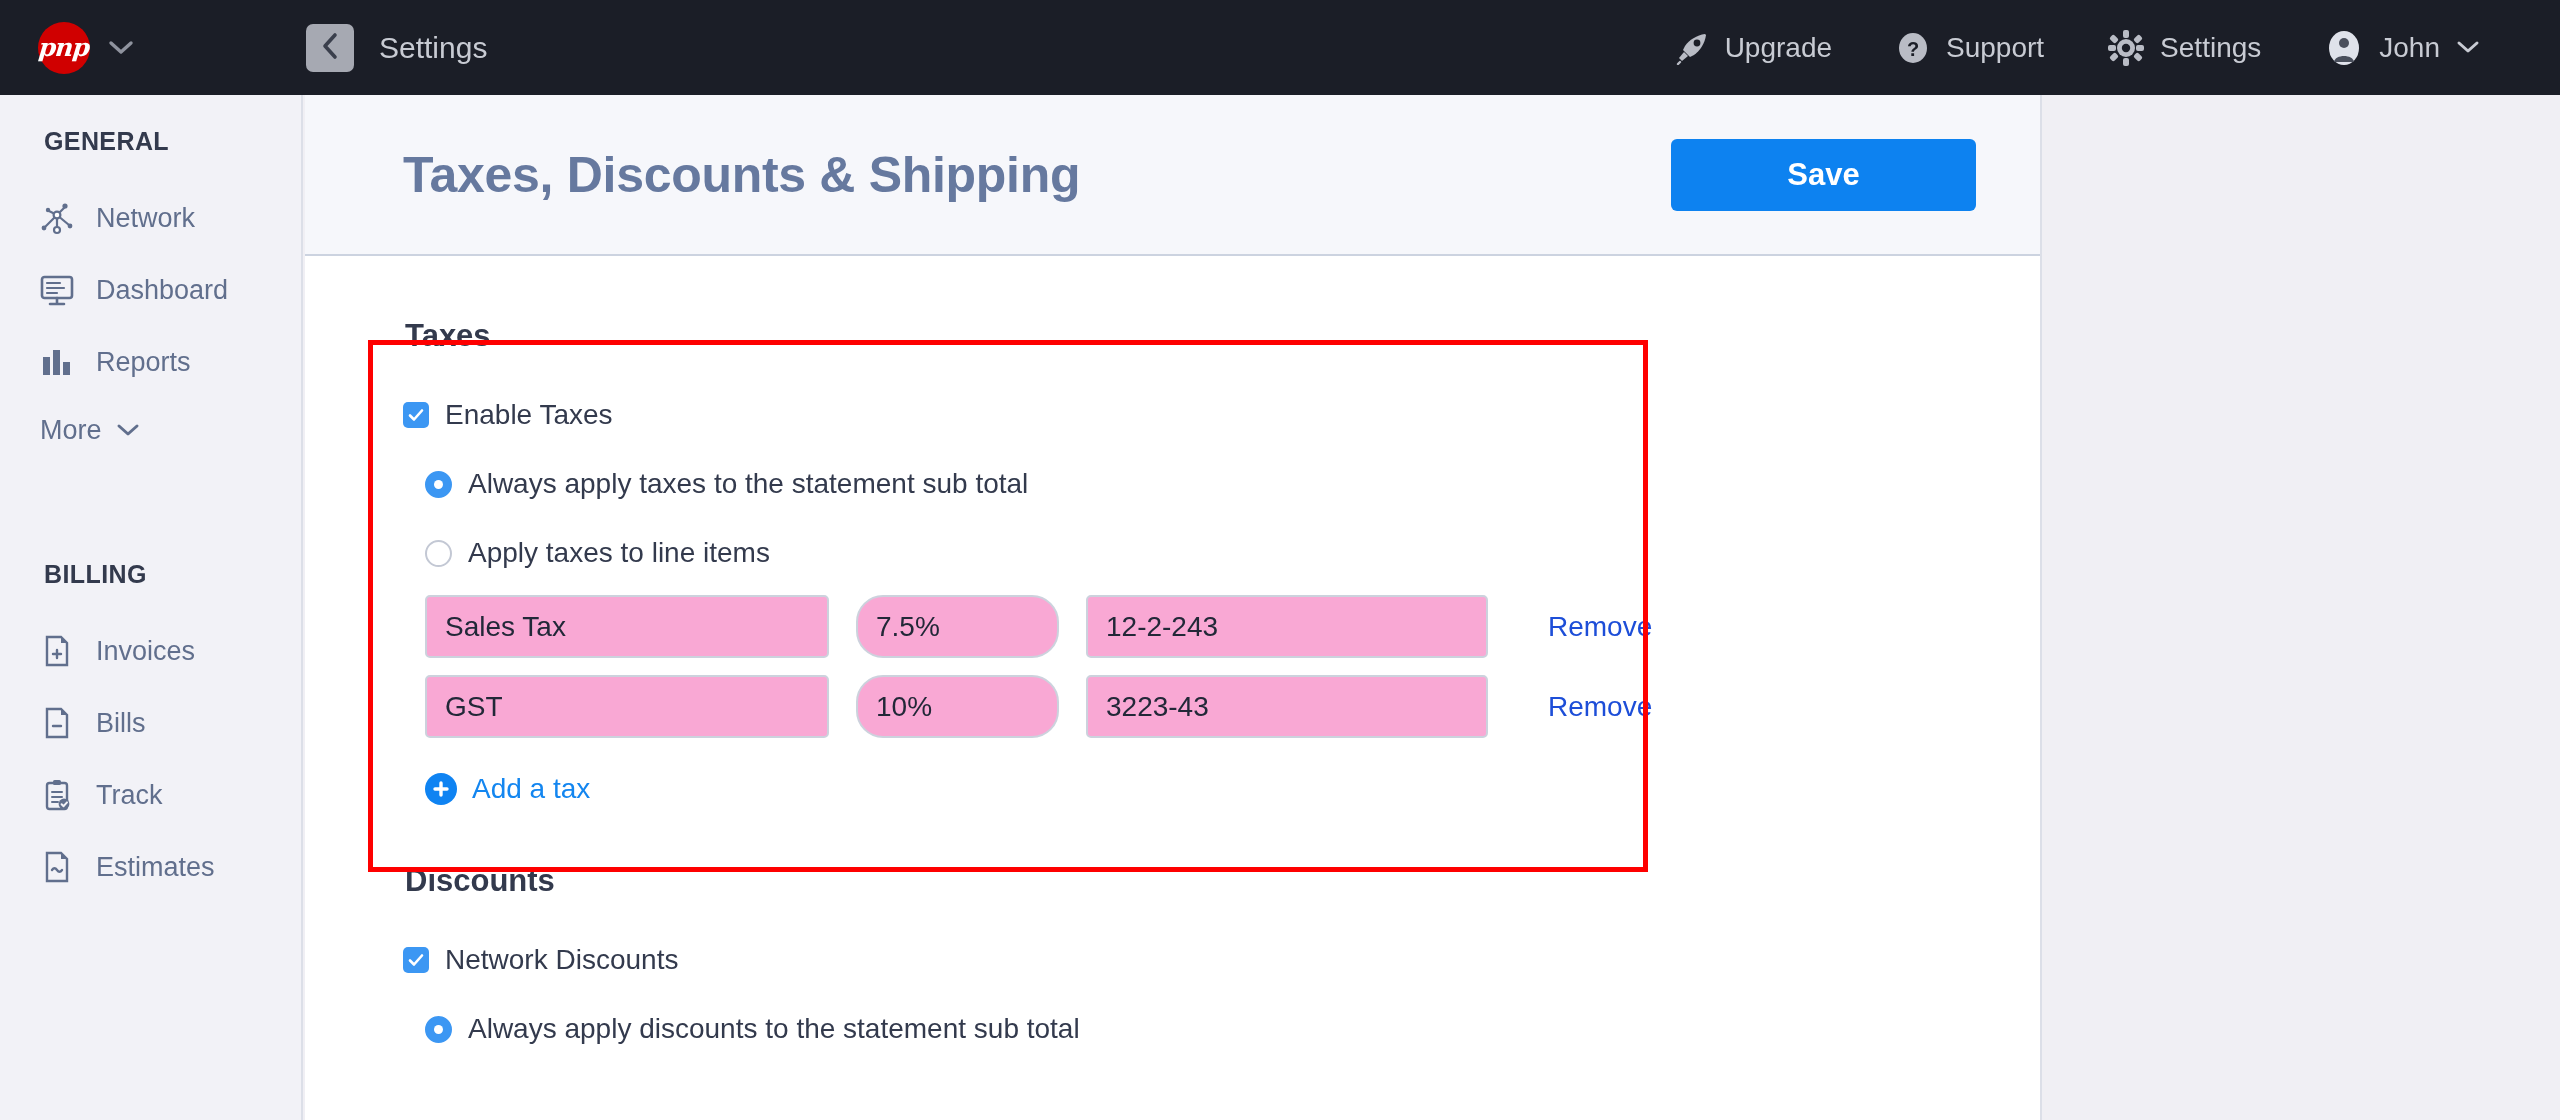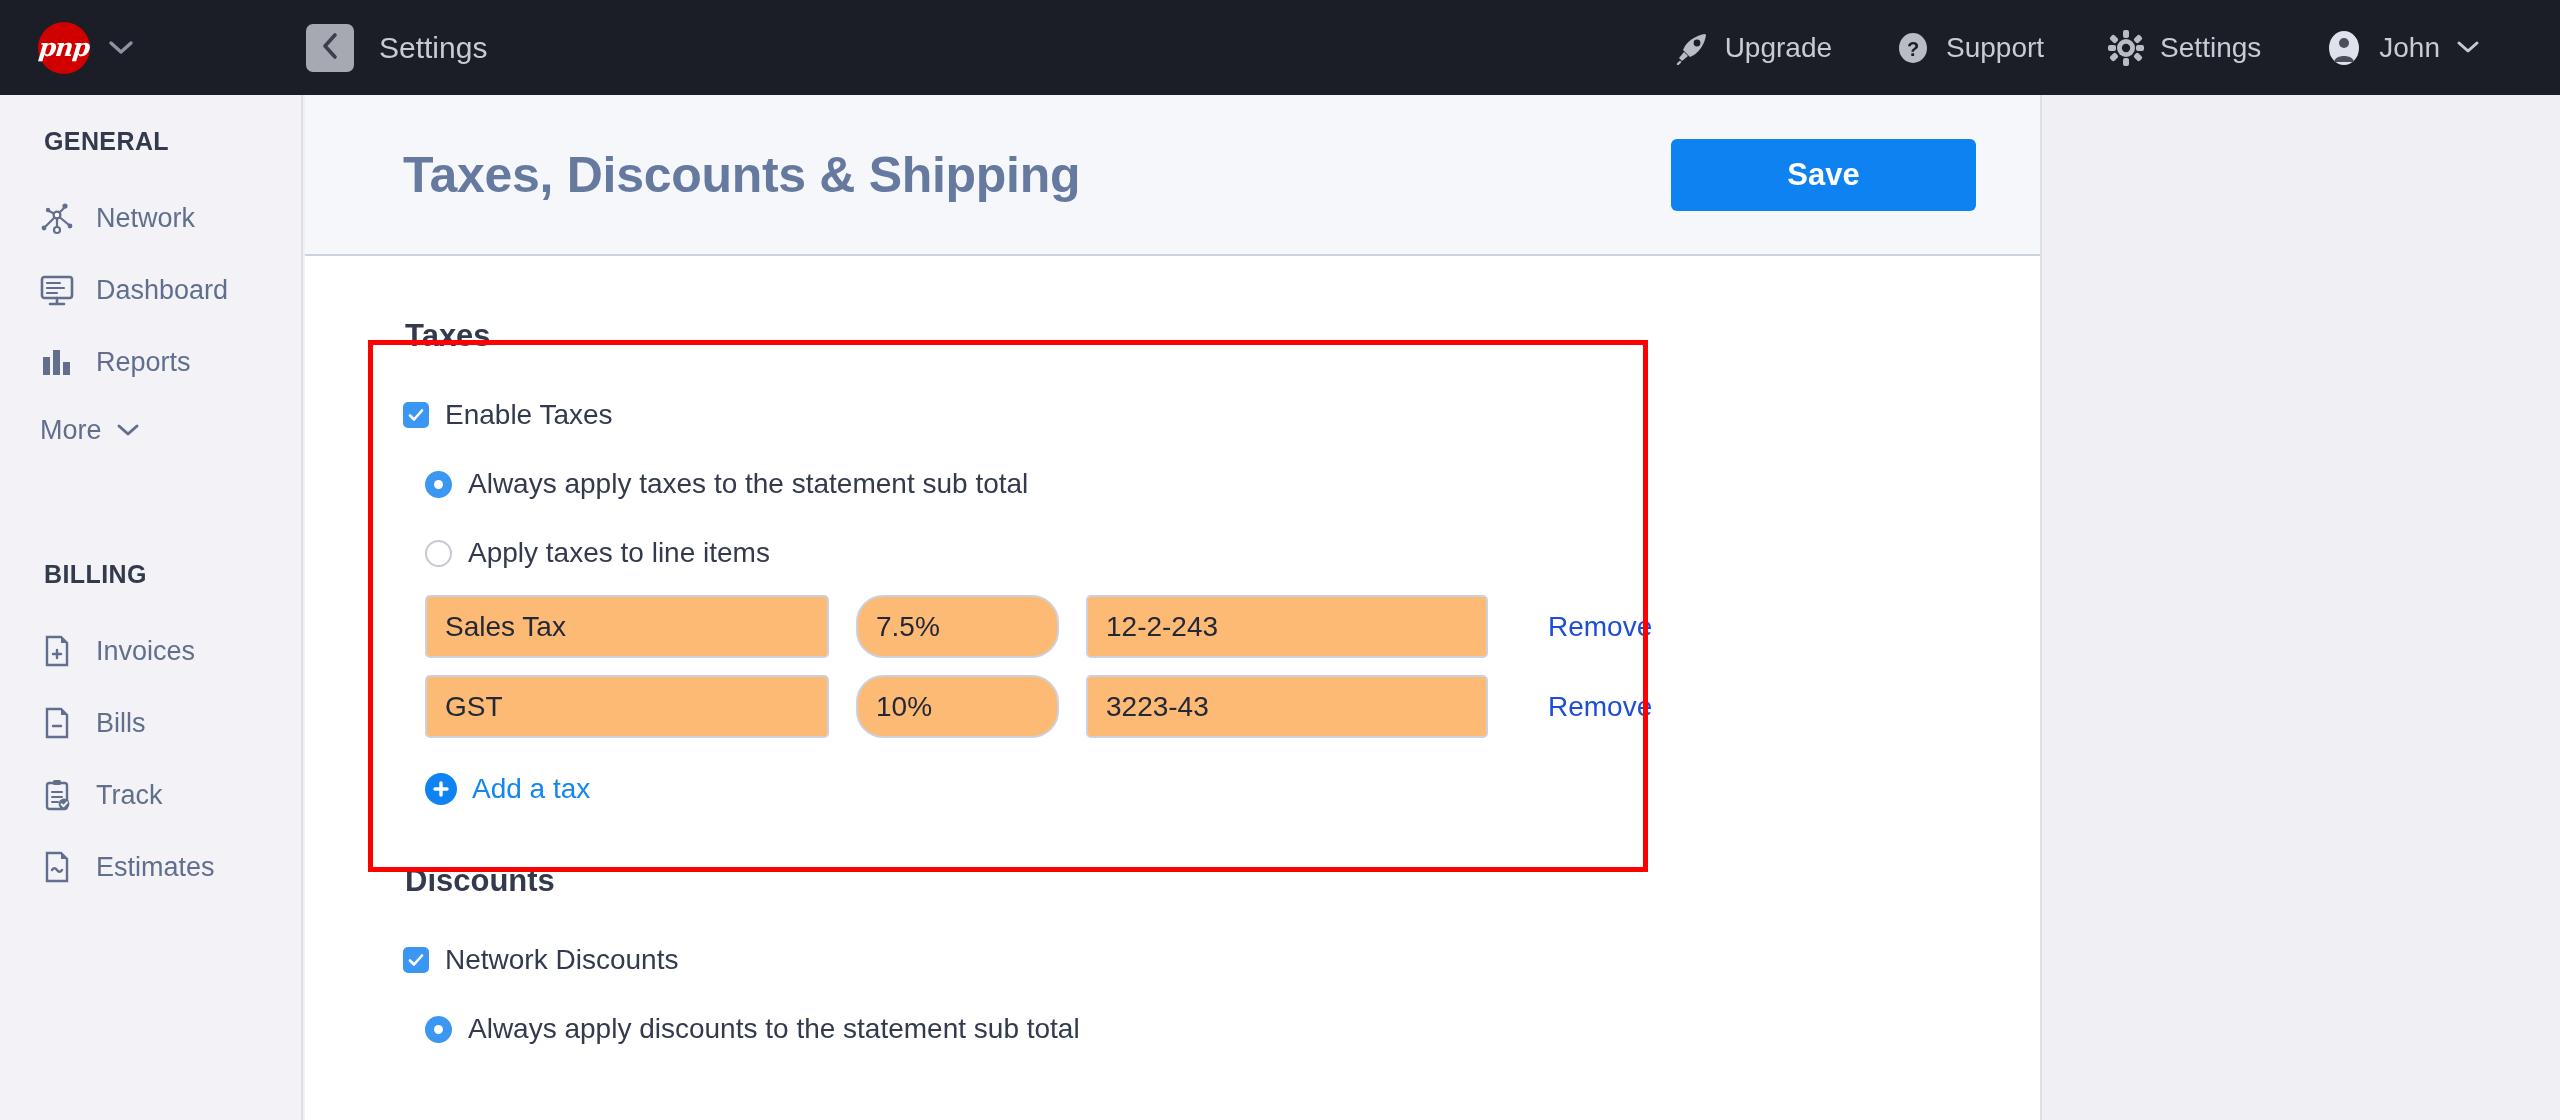--- a/index.html
+++ b/index.html
@@ -155,21 +155,21 @@
   }
   .radio-label { font-size: 28px; color: #333a4d; }
 
   .tax-table { margin-top: 26px; margin-left: 22px; }
   .tax-row {
     display: flex; align-items: center; gap: 27px;
     margin-bottom: 17px;
   }
   .tax-input {
     height: 63px; border: 2px solid #ccd2dd; border-radius: 5px;
-    background: #fdba74; color: #222838; font-size: 28px;
+    background: #f9a8d4; color: #222838; font-size: 28px;
     padding: 0 18px;
     font-family: "Liberation Sans", sans-serif;
     outline: none;
   }
   .in-name { width: 404px; }
   .in-rate { width: 203px; border-radius: 27px; }
   .in-num  { width: 402px; }
   .remove-link {
     color: #1d4ed8; font-size: 28px; cursor: pointer;
     margin-left: 33px;

